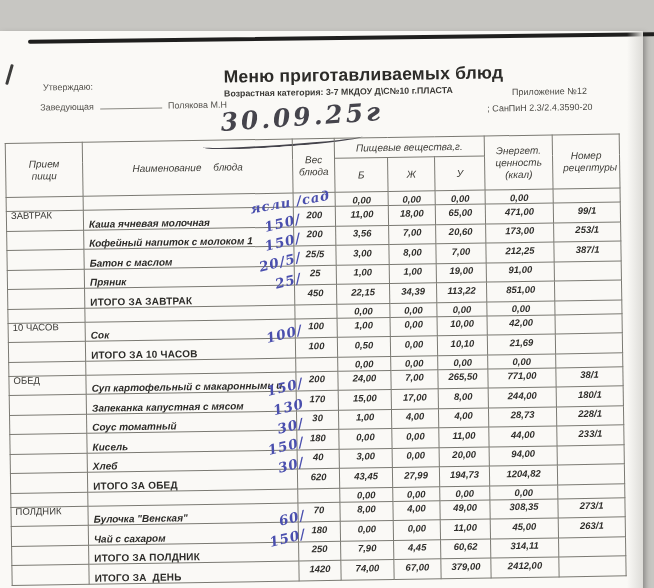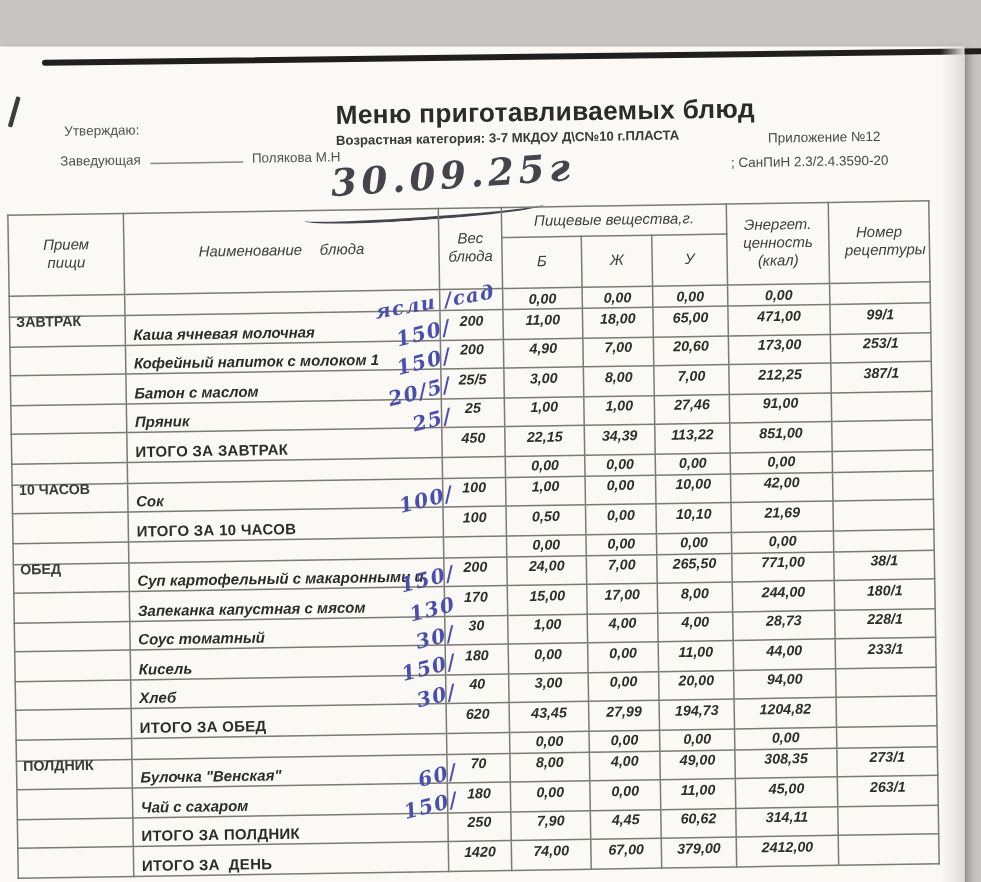--- a/index.html
+++ b/index.html
@@ -76,21 +76,21 @@
     vertical-align:top;padding-top:1.5px;
   }
   td.recipe{font-weight:700;}
   .name-label{
     position:absolute;left:5px;bottom:0;white-space:pre;
     font-style:italic;font-weight:700;font-size:10px;color:#2d2c29;z-index:2;
   }
   tr.total .name-label{font-style:normal;font-weight:700;letter-spacing:.2px;}
   .meal-label{
     position:absolute;left:4px;bottom:-10px;white-space:pre;
-    font-size:9.5px;font-weight:700;color:#3a3935;z-index:2;
+    font-size:9.5px;font-weight:400;color:#3a3935;z-index:2;
   }
   .hw{
     position:absolute;right:-8px;bottom:-4px;z-index:3;
     font-family:"DejaVu Serif",serif;font-style:italic;font-weight:700;
     font-size:13.5px;color:#4a4fae;letter-spacing:1px;
     transform:rotate(-13deg);white-space:pre;
   }
   .hw-note{
     position:absolute;left:252px;top:168px;z-index:4;
     font-family:"DejaVu Serif",serif;font-style:italic;font-weight:700;
@@ -182,21 +182,21 @@
           </tr>
           <tr>
             <td class="meal">
               <span class="meal-label"></span>
             </td>
             <td class="name">
               <span class="name-label">Кофейный напиток с молоком 1</span>
               <span class="hw">150/</span>
             </td>
             <td class="weight">200</td>
-            <td class="num">4,90</td>
+            <td class="num">3,56</td>
             <td class="num">7,00</td>
             <td class="num">20,60</td>
             <td class="num">173,00</td>
             <td class="recipe">253/1</td>
           </tr>
           <tr>
             <td class="meal">
               <span class="meal-label"></span>
             </td>
             <td class="name">
@@ -214,21 +214,21 @@
             <td class="meal">
               <span class="meal-label"></span>
             </td>
             <td class="name">
               <span class="name-label">Пряник</span>
               <span class="hw">25/</span>
             </td>
             <td class="weight">25</td>
             <td class="num">1,00</td>
             <td class="num">1,00</td>
-            <td class="num">27,46</td>
+            <td class="num">19,00</td>
             <td class="num">91,00</td>
             <td class="recipe"></td>
           </tr>
           <tr class="total">
             <td class="meal">
               <span class="meal-label"></span>
             </td>
             <td class="name">
               <span class="name-label">ИТОГО ЗА ЗАВТРАК</span>
             </td>

